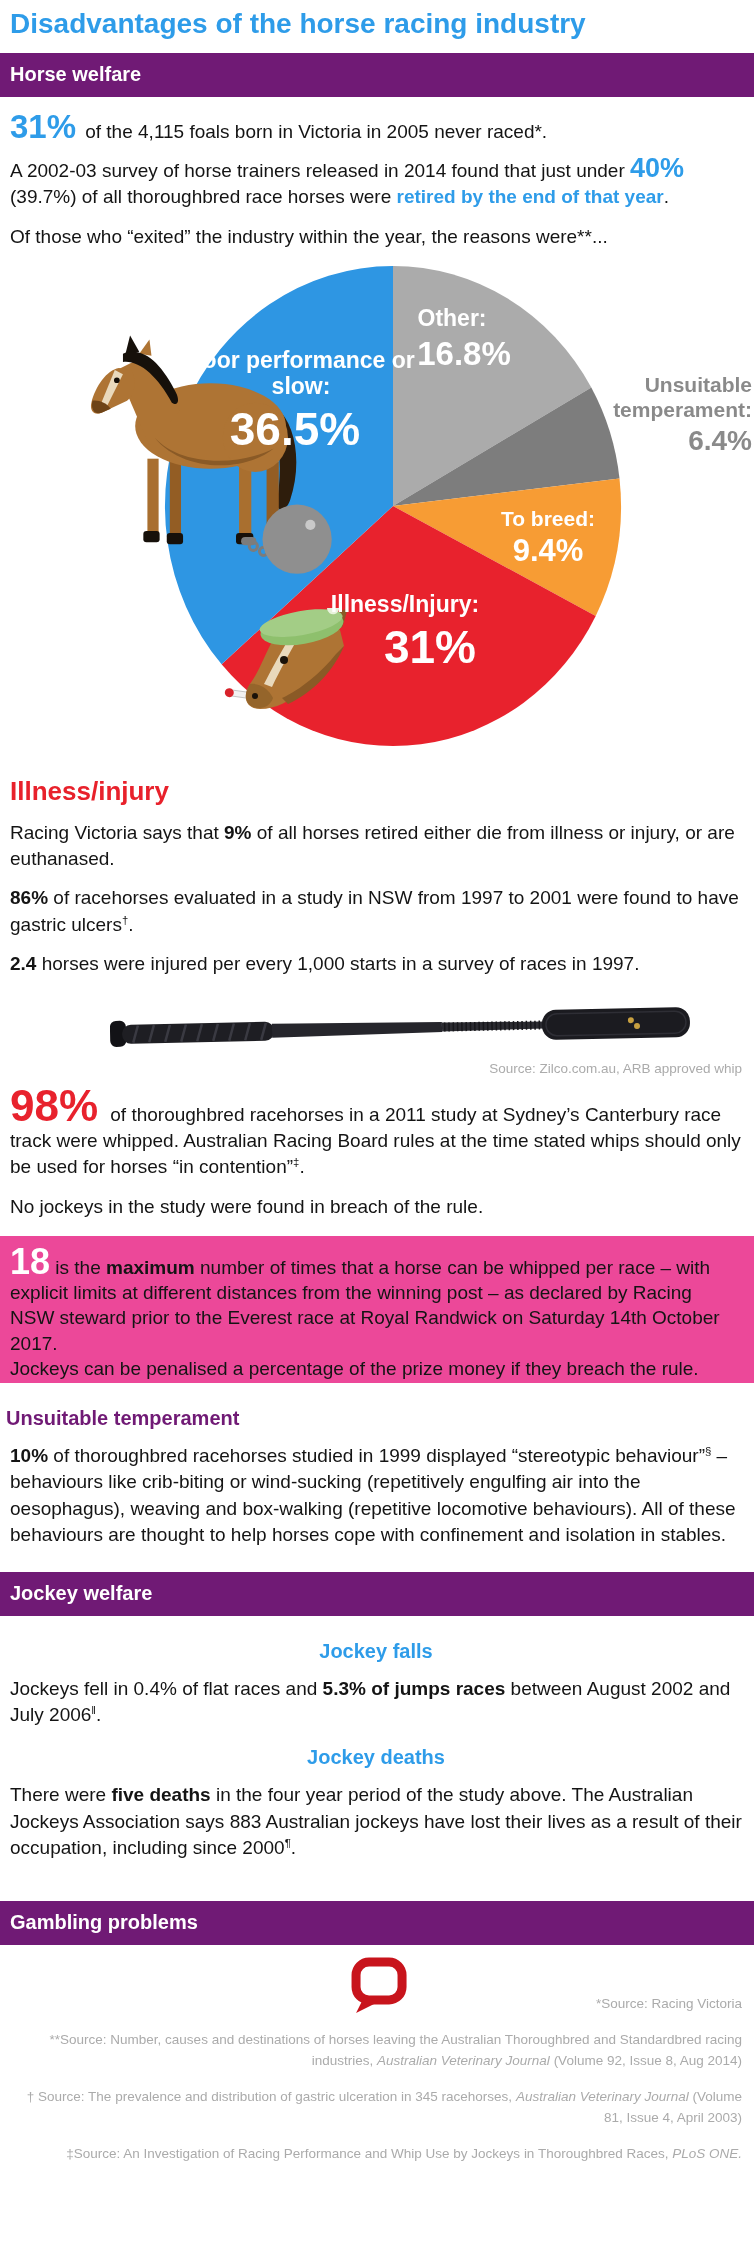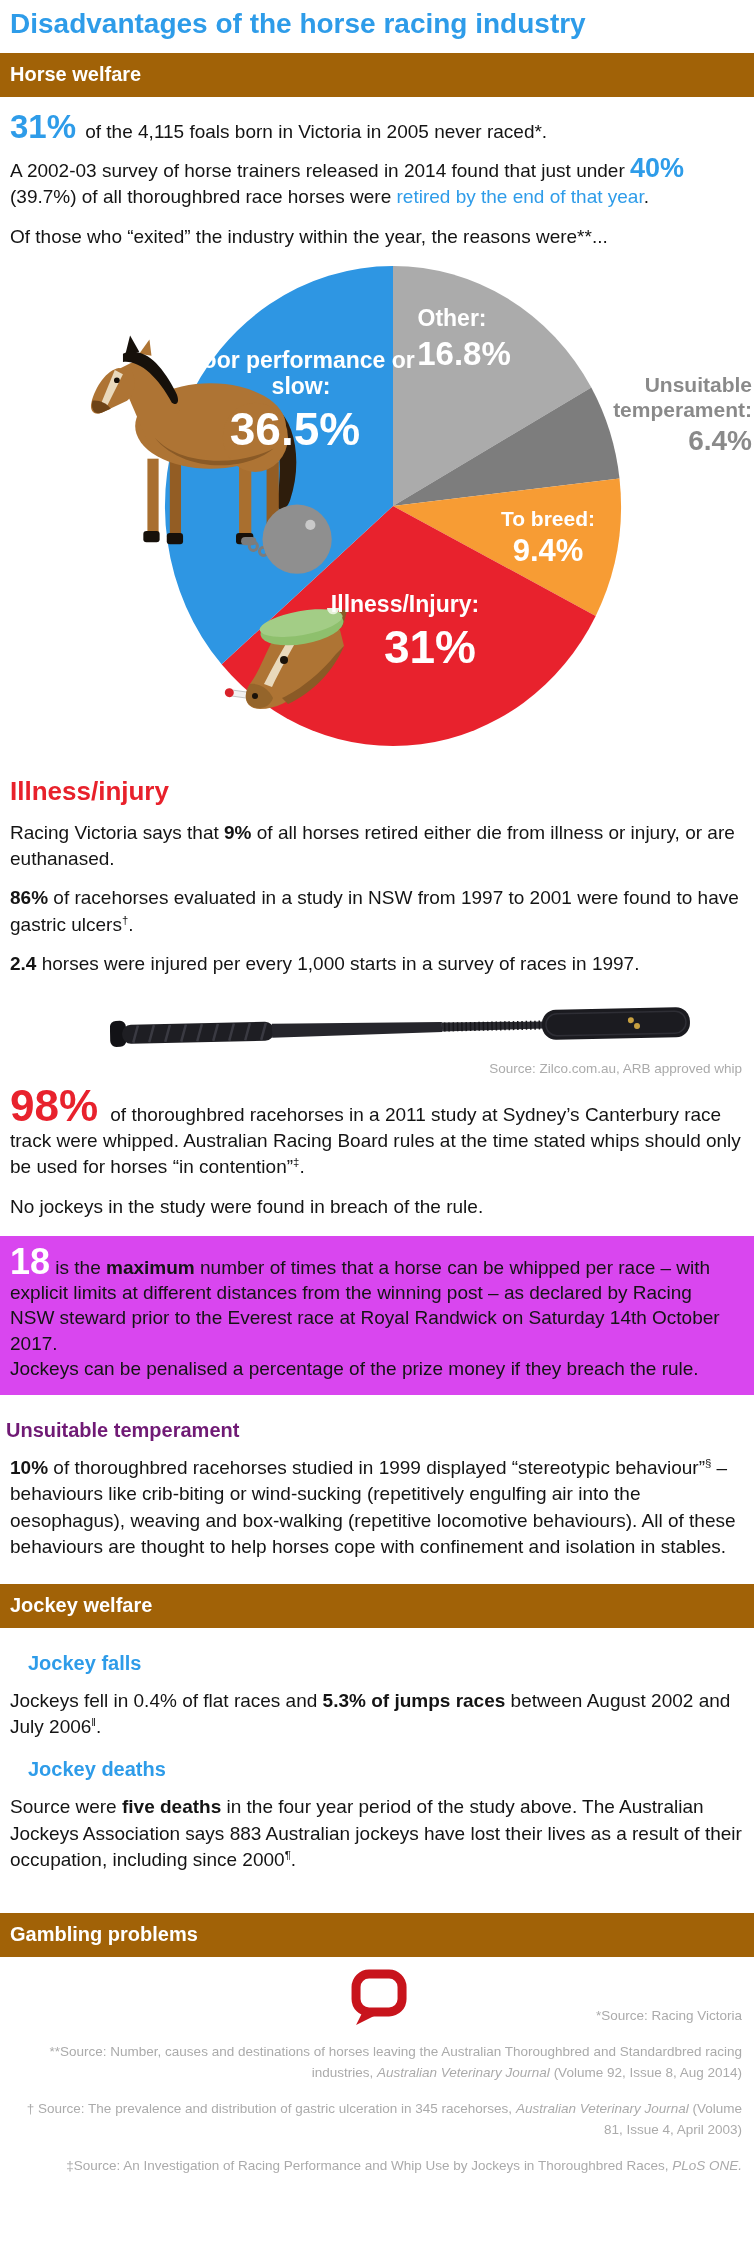--- a/index.html
+++ b/index.html
@@ -2,36 +2,36 @@
 <html><head>
 <meta charset="utf-8">
 <title>Disadvantages of the horse racing industry</title>
 <style>
   * { box-sizing: border-box; }
   html,body { margin:0; padding:0; background:#fff; }
   body { width:754px; font-family:"Liberation Sans", sans-serif; color:#121212; }
   .page { width:754px; background:#fff; overflow:hidden; }
 
   .title { color:#2E9CE9; font-weight:700; font-size:28px; margin:0; padding:8px 16px 13px 10px; }
-  .bar { background:#a16207; color:#fff; font-weight:700; font-size:20px; padding:10px 12px 11px 10px; }
+  .bar { background:#701a75; color:#fff; font-weight:700; font-size:20px; padding:10px 12px 11px 10px; }
 
   .p { padding:0 12px 0 10px; margin:13px 0 0; font-size:19px; line-height:1.38; color:#141414; }
   .seg-b { font-weight:700; }
   .seg-i { font-style:italic; }
   .seg-sup { font-size:.6em; vertical-align:super; }
-  .seg-blue { color:#2E9CE9; font-weight:400; }
+  .seg-blue { color:#2E9CE9; font-weight:700; }
   .seg-blue-lg { color:#2E9CE9; font-weight:700; font-size:27px; line-height:1; }
   .seg-stat-blue { color:#2E9CE9; font-weight:700; font-size:33px; line-height:1; }
   .seg-stat-red { color:#E8222D; font-weight:700; font-size:44px; line-height:1; }
   .seg-stat-red-sm { color:#E8222D; font-weight:700; font-size:33px; line-height:1; }
   .seg-stat-white { color:#fff; font-weight:700; font-size:36px; line-height:1; }
 
   .h-red  { color:#E8212B; font-weight:700; font-size:26px; margin:20px 0 0; padding:0 12px 0 10px; }
   .h-gray { color:#701a75; font-weight:700; font-size:20px; margin:24px 0 0; padding:0 12px 0 6px; }
-  .h-blue { color:#2E9CE9; font-weight:700; font-size:20px; margin:24px 18px 0; padding:0 12px 0 10px; }
+  .h-blue { color:#2E9CE9; font-weight:700; font-size:20px; margin:24px 8px 0; padding:0 12px 0 10px;text-align:center; }
 
   
   .pie-area { position:relative; height:500px; margin-top:6px; }
   .pie-svg { position:absolute; left:0; top:0; }
   .pie-label { position:absolute; color:#fff; font-weight:700; text-align:center; line-height:1.12; }
   .lbl-poor    { left:186px; top:92px;  width:230px; font-size:23px; }
   .val-poor    { left:180px; top:148px; width:230px; font-size:46px; }
   .lbl-other   { left:382px; top:50px;  width:140px; font-size:23px; }
   .val-other   { left:384px; top:80px;  width:160px; font-size:33px; }
   .lbl-breed   { left:478px; top:251px; width:140px; font-size:21px; }
@@ -41,21 +41,21 @@
   .lbl-unsuit  { position:absolute; right:2px; top:116px; width:192px; text-align:right;
                  color:#8A8A8A; font-weight:700; font-size:21px; line-height:1.2; }
   .lbl-unsuit .val { font-size:28px; margin-top:2px; }
 
   .illu { position:absolute; }
 
   .whip-wrap { margin-top:26px; padding:0 12px 0 10px; }
   .whip-wrap svg { display:block; margin-left:100px; }
   .caption { text-align:right; color:#ABABAB; font-size:13.5px; margin-top:8px; }
 
-  .callout { background:#d946ef; margin-top:16px; padding:8px 16px 14px 10px; }
+  .callout { background:#ec4899; margin-top:16px; padding:8px 16px 2px 10px; }
   .callout p { margin:0; font-size:19px; line-height:1.33; color:#141414; }
 
   .footer { position:relative; margin-top:10px; padding:0 12px 30px 26px;
             color:#ABABAB; font-size:13.5px; text-align:right; line-height:1.55; }
   .logo-row { position:relative; height:60px; }
   .logo-row svg { position:absolute; left:50%; top:2px; transform:translateX(-58%); }
   .logo-row .src { position:absolute; right:0; bottom:0; margin:0; }
   .footer p { margin:15px 0 0; }
 </style>
 </head>
@@ -177,21 +177,21 @@
   </div>
 
   <h2 class="h-gray">Unsuitable temperament</h2>
   <p class="p"><span class="seg-b">10%</span><span> of thoroughbred racehorses studied in 1999 displayed  “stereotypic behaviour”</span><span class="seg-sup">§</span><span> – behaviours like crib-biting or wind-sucking (repetitively engulfing air into the oesophagus), weaving and box-walking (repetitive locomotive behaviours). All of these behaviours are thought to help horses cope with confinement and isolation in stables.</span></p>
 
   <div class="bar" style="margin-top:24px">Jockey welfare</div>
 
   <h2 class="h-blue">Jockey falls</h2>
   <p class="p"><span>Jockeys fell in 0.4% of flat races and </span><span class="seg-b">5.3% of jumps races</span><span> between August 2002 and July 2006</span><span class="seg-sup">‖</span><span>.</span></p>
   <h2 class="h-blue" style="margin-top:18px">Jockey deaths</h2>
-  <p class="p"><span>Source were </span><span class="seg-b">five deaths</span><span> in the four year period of the study above. The Australian Jockeys Association says 883 Australian jockeys have lost their lives as a result of their occupation, including since 2000</span><span class="seg-sup">¶</span><span>.</span></p>
+  <p class="p"><span>There were </span><span class="seg-b">five deaths</span><span> in the four year period of the study above. The Australian Jockeys Association says 883 Australian jockeys have lost their lives as a result of their occupation, including since 2000</span><span class="seg-sup">¶</span><span>.</span></p>
 
   <div class="bar" style="margin-top:40px">Gambling problems</div>
 
 
   <div class="footer">
     <div class="logo-row">
       <svg width="62" height="58" viewBox="0 0 62 58">
         <rect x="8" y="5" width="46" height="38" rx="13" fill="none" stroke="#C8141C" stroke-width="9"></rect>
         <path d="M16 40 L8 56 L30 45 Z" fill="#C8141C"></path>
       </svg>

